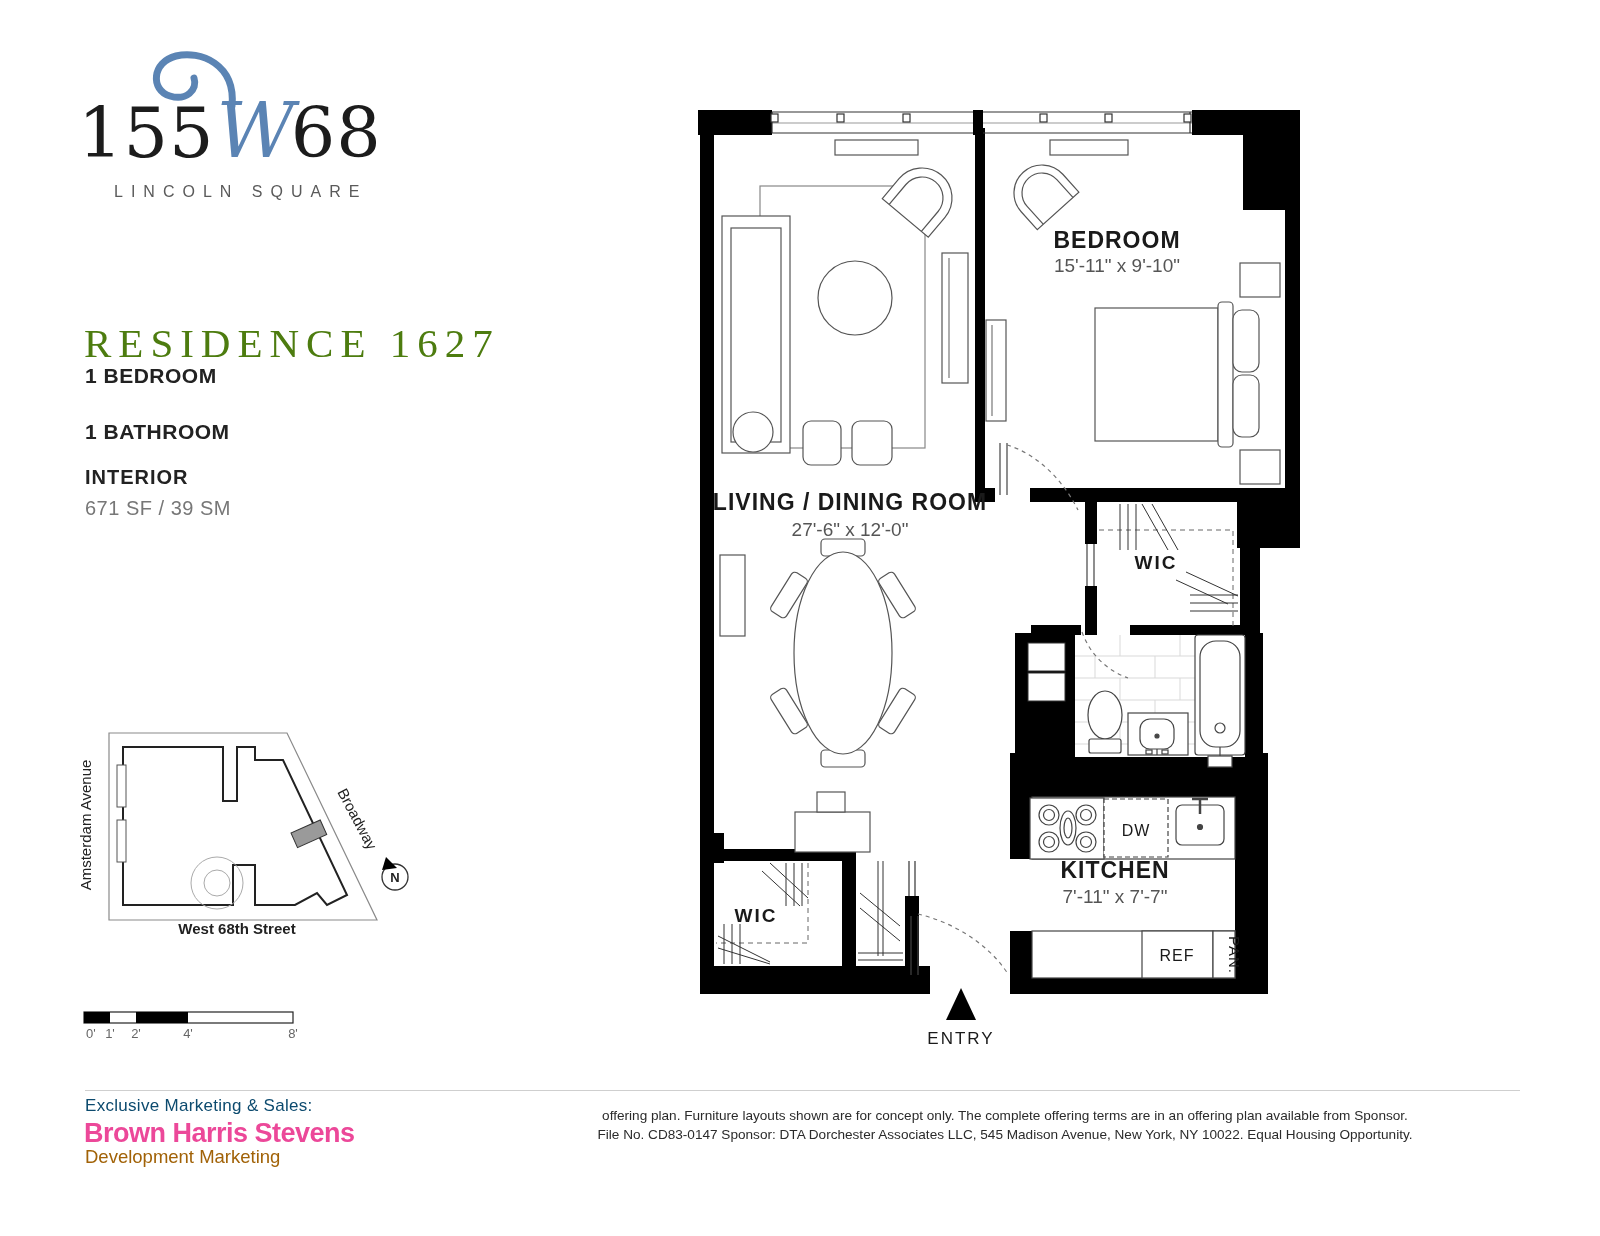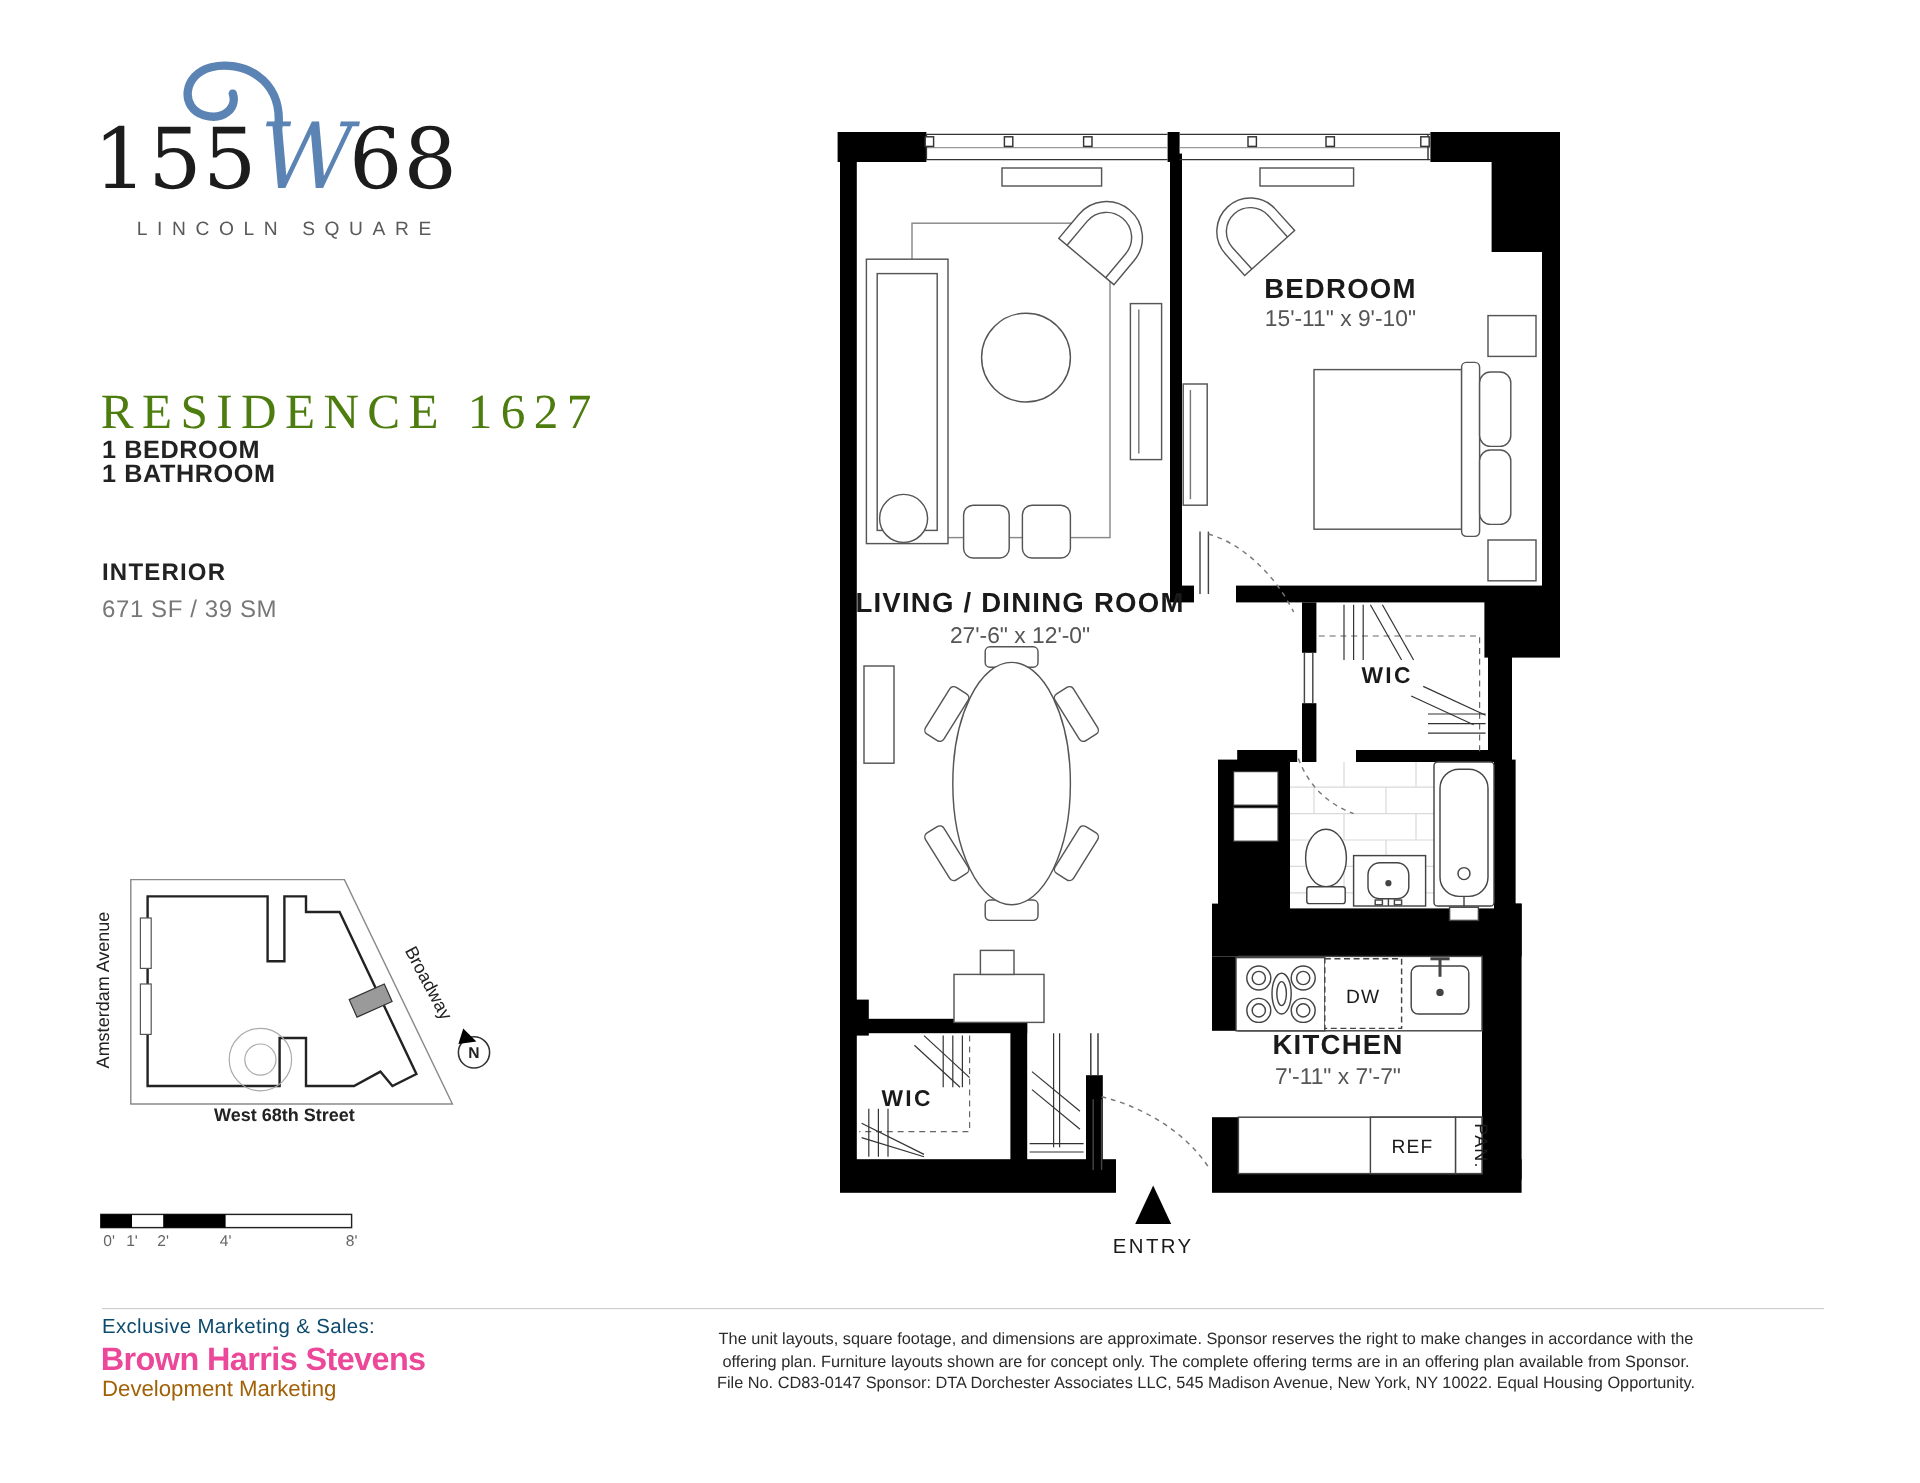--- a/index.html
+++ b/index.html
@@ -8,21 +8,21 @@
   
   .logo{left:78px;top:58px;width:330px;}
   .logo-row{display:flex;align-items:baseline;font-family:"DejaVu Serif",serif;position:relative;}
   .logo-num{font-size:70px;line-height:1;color:#1c1c1c;letter-spacing:1px;margin-top:40px;}
   .logo-w{font-size:76px;line-height:1;color:#5b84b4;font-style:italic;margin:0 -4px 0 2px;}
   .logo-swash{position:absolute;left:58px;top:-14px;pointer-events:none;}
   .logo-sub{margin-top:14px;font-size:16px;letter-spacing:8px;color:#5a5a5a;padding-left:36px;}
   
   .res-title{left:84px;top:283px;font-family:"Liberation Serif",serif;font-size:41px;letter-spacing:7px;color:#4d7c0f;font-weight:400;margin-top:36px;}
   .spec1{left:85px;top:364px;font-size:21px;font-weight:700;letter-spacing:0.5px;color:#222;}
-  .spec2{left:85px;top:384px;font-size:21px;font-weight:700;letter-spacing:0.5px;color:#222;}
+  .spec2{left:85px;top:420px;font-size:21px;font-weight:700;letter-spacing:0.5px;color:#222;}
   .interior{left:85px;top:466px;font-size:20px;font-weight:700;letter-spacing:1px;color:#222;}
   .area{left:85px;top:497px;font-size:20px;color:#777;letter-spacing:0.5px;}
   
   .divider{left:85px;top:1090px;width:1435px;height:1px;background:#cfcfcf;}
   .sales-head{left:85px;top:1096px;font-size:17px;color:#0c4a6e;letter-spacing:0.3px;}
   .bhs{left:84px;top:1118px;font-size:27px;font-weight:700;letter-spacing:-0.5px;color:#ec4899;}
   .bhs-div{left:85px;top:1146px;font-size:18.5px;color:#a16207;}
   .disclaimer{left:560px;top:1107px;width:890px;text-align:center;font-size:13.6px;line-height:18.5px;color:#2b2b2b;}
   svg text{font-family:"Liberation Sans",sans-serif;}
 </style>
@@ -342,16 +342,15 @@
     <polygon points="256,922 286,922 271,890" fill="#000"></polygon>
     <text x="271" y="946" font-size="17" letter-spacing="2" fill="#1a1a1a" text-anchor="middle">ENTRY</text>
   </g>
 </svg>
 
 <div class="abs divider"></div>
 <div class="abs sales-head">Exclusive Marketing &amp; Sales:</div>
 <div class="abs bhs">Brown Harris Stevens</div>
 <div class="abs bhs-div">Development Marketing</div>
 <div class="abs disclaimer">
-  <div>The unit layouts, square footage, and dimensions are approximate. Sponsor reserves the right to make changes in accordance with the</div>
   <div>offering plan. Furniture layouts shown are for concept only. The complete offering terms are in an offering plan available from Sponsor.</div>
   <div>File No. CD83-0147 Sponsor: DTA Dorchester Associates LLC, 545 Madison Avenue, New York, NY 10022. Equal Housing Opportunity.</div>
 </div>
 
 </body></html>

